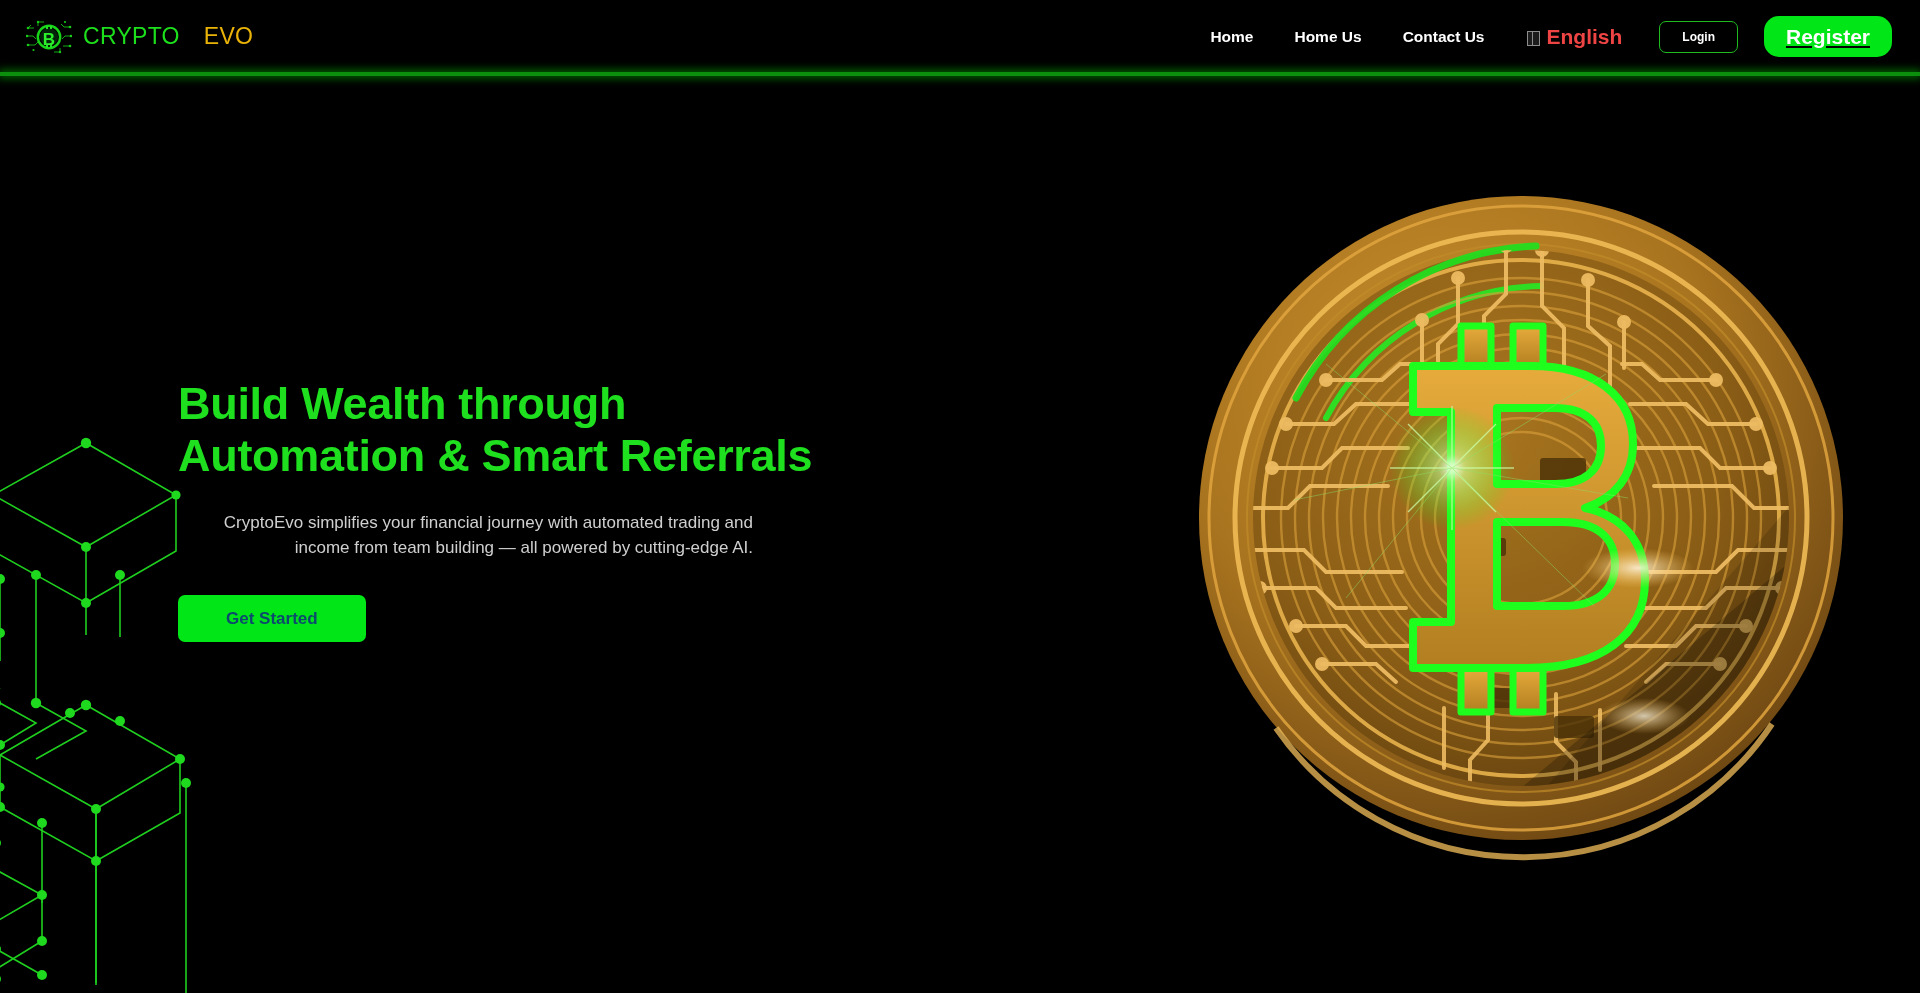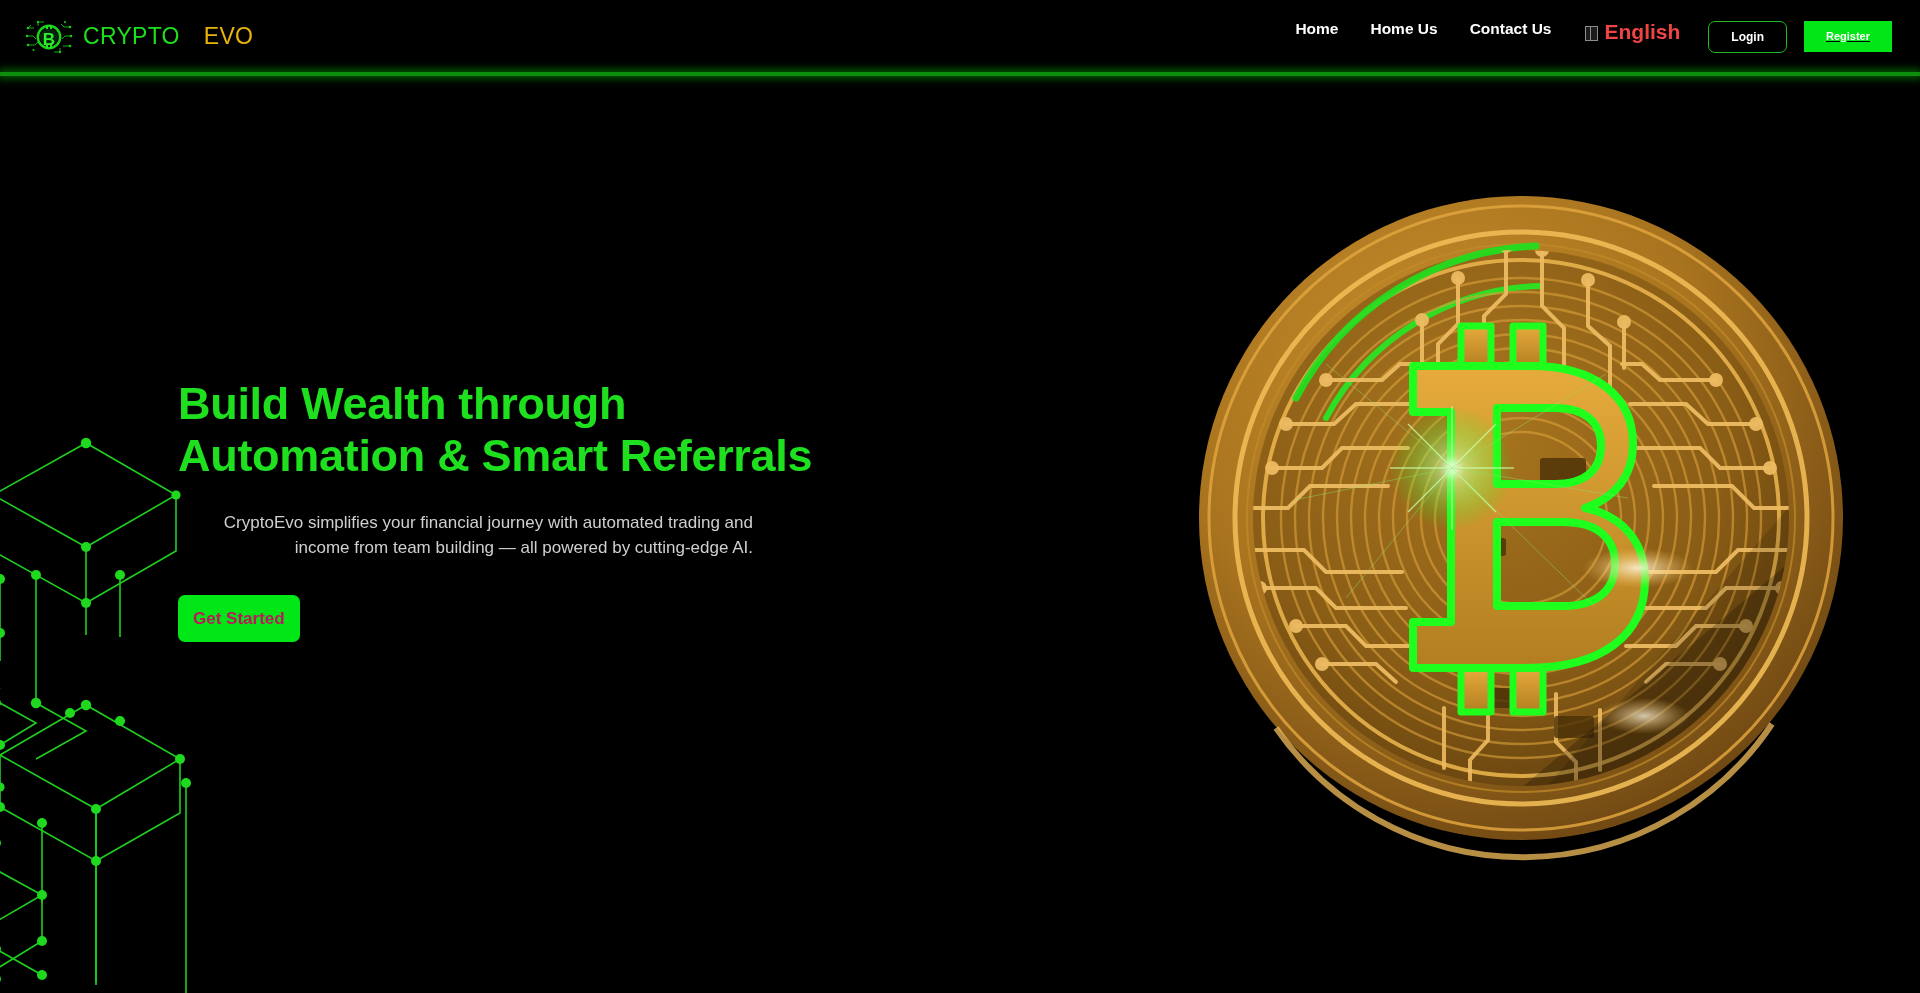--- a/index.html
+++ b/index.html
@@ -27,21 +27,21 @@
   .logo-wrap { display:flex; align-items:center; gap:11px; }
   .logo-mark { width:46px; height:42px; display:block; flex:none; }
   .logo-text {
     font-size:23px; font-weight:normal; letter-spacing:.3px;
     line-height:1; white-space:nowrap; display:flex; gap:24px; align-items:baseline;
   }
   .logo-crypto { color:#1de01d; }
   .logo-evo    { color:#eab308; }
 
   
-  .nav { display:flex; align-items:flex-start; gap:0;text-decoration:underline; }
+  .nav { display:flex; align-items:center; gap:9px;text-decoration:underline; }
   .nav-link {
     color:#ffffff; font-size:15.5px; font-weight:bold; text-decoration:none;
     padding:0 16px; white-space:nowrap; line-height:1;
   }
   .lang-switch {
     display:flex; align-items:center; gap:6px; padding:0 16px 0 18px;
     color:#ef4444; font-size:21px; font-weight:bold; white-space:nowrap; line-height:1;
   }
   .flag-glyph {
     display:inline-block; width:13px; height:15px;
@@ -50,44 +50,44 @@
   .flag-glyph::after{
     content:""; position:absolute; left:4px; top:0; bottom:0; width:1px; background:#8d8d8d;
   }
   .btn-login {
     margin-left:12px; color:#ffffff; font-size:12px; font-weight:bold;
     background:transparent; border:1px solid #1fbb1f; border-radius:7px;
     padding:9px 22px; cursor:pointer; line-height:1;
     font-family:"Liberation Sans", sans-serif;
   }
   .btn-register {
-    margin-left:17px; color:#ffffff; font-size:11px; font-weight:bold;
-    background:#00e617; border:none; border-radius:0;
+    margin-left:17px; color:#ffffff; font-size:21px; font-weight:bold;
+    background:#00e617; border:none; border-radius:15px;
     padding:10px 22px; cursor:pointer; line-height:1;
     font-family:"Liberation Sans", sans-serif;
   }
 
   
   .hero { position:absolute; top:73px; left:8px; width:1920px; height:920px; }
 
   .hero-copy {
     position:absolute; left:170px; top:305px; width:640px; z-index:20;
   }
   .hero-title {
     color:#1fe01f; font-size:45px; font-weight:bold; line-height:1.16;
     letter-spacing:-.3px; margin:0 0 29px 0;
   }
   .hero-sub {
     color:#cfcfcf; font-size:17px; line-height:1.45; margin:0 0 34px 0;
     max-width:575px;
     text-align:right;
   }
   .btn-started {
-    background:#00e617; color:#be185d; border:none; border-radius:7px;
-    font-size:17px; font-weight:bold; padding:15px 15px; cursor:pointer;
+    background:#00e617; color:#0c4a6e; border:none; border-radius:7px;
+    font-size:17px; font-weight:bold; padding:15px 48px; cursor:pointer;
     line-height:1; font-family:"Liberation Sans", sans-serif;
   }
 
   
   .net-art { position:absolute; left:-90px; top:330px; width:320px; height:680px; z-index:5; }
 
   
   .coin-wrap {
     position:absolute; left:1168px; top:95px; width:690px; height:700px; z-index:10;
   }

